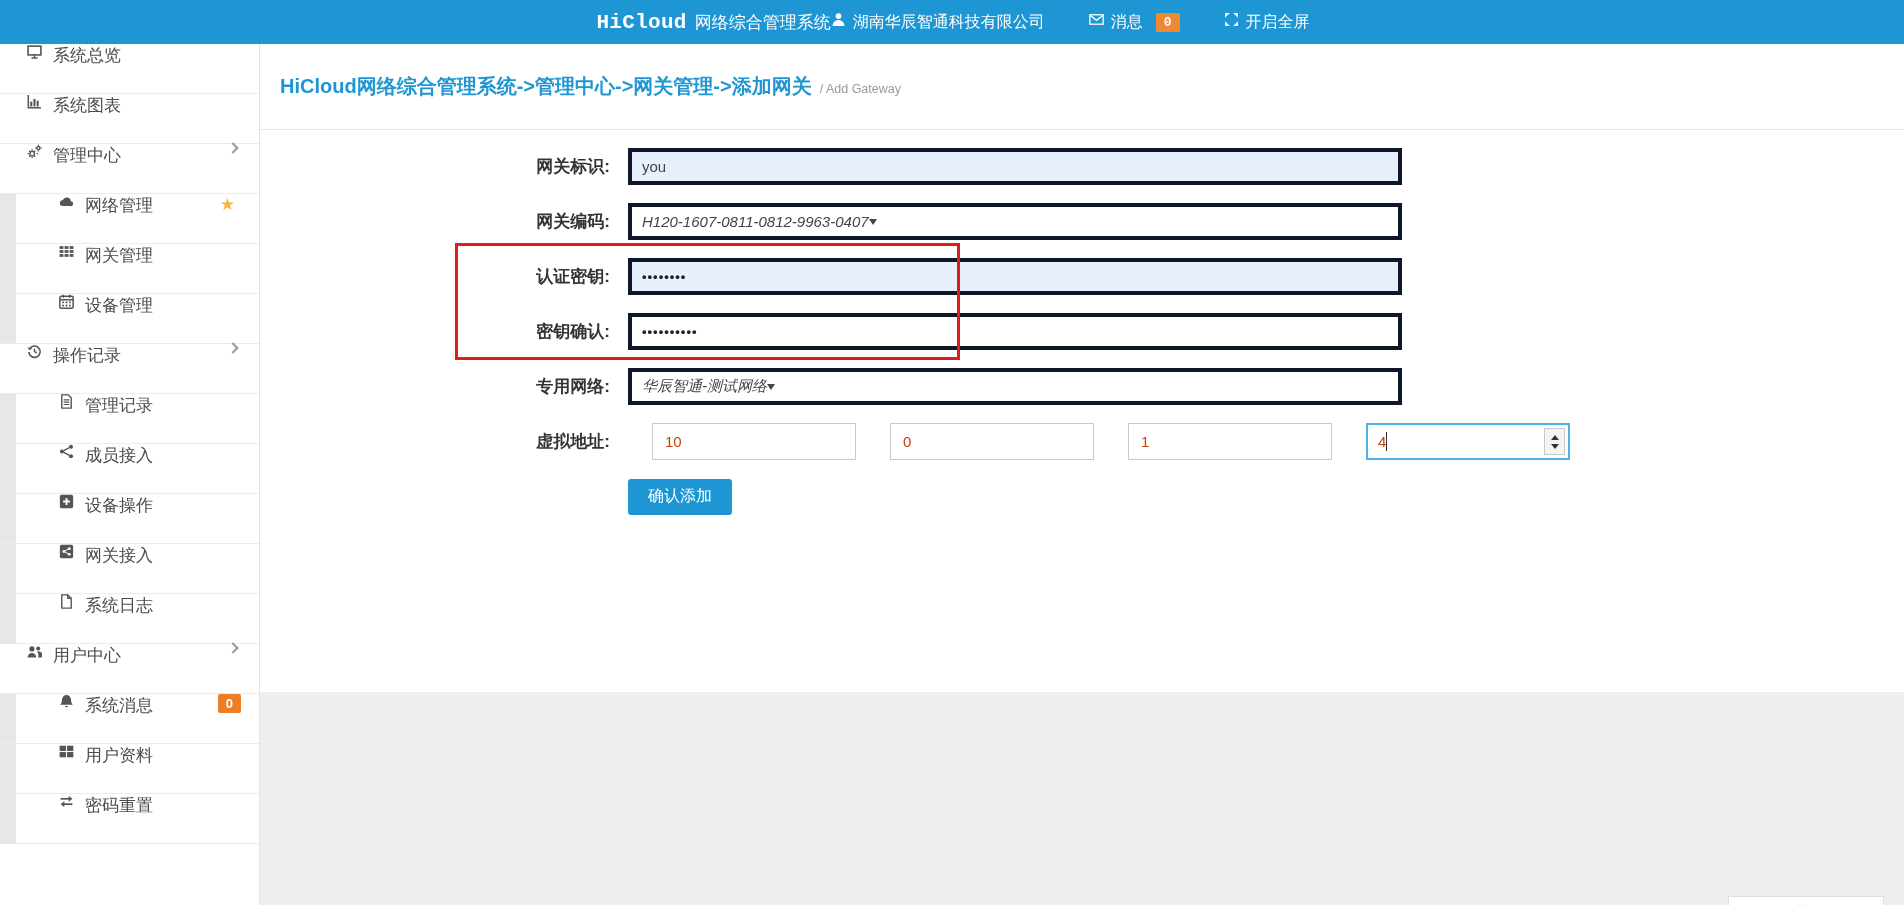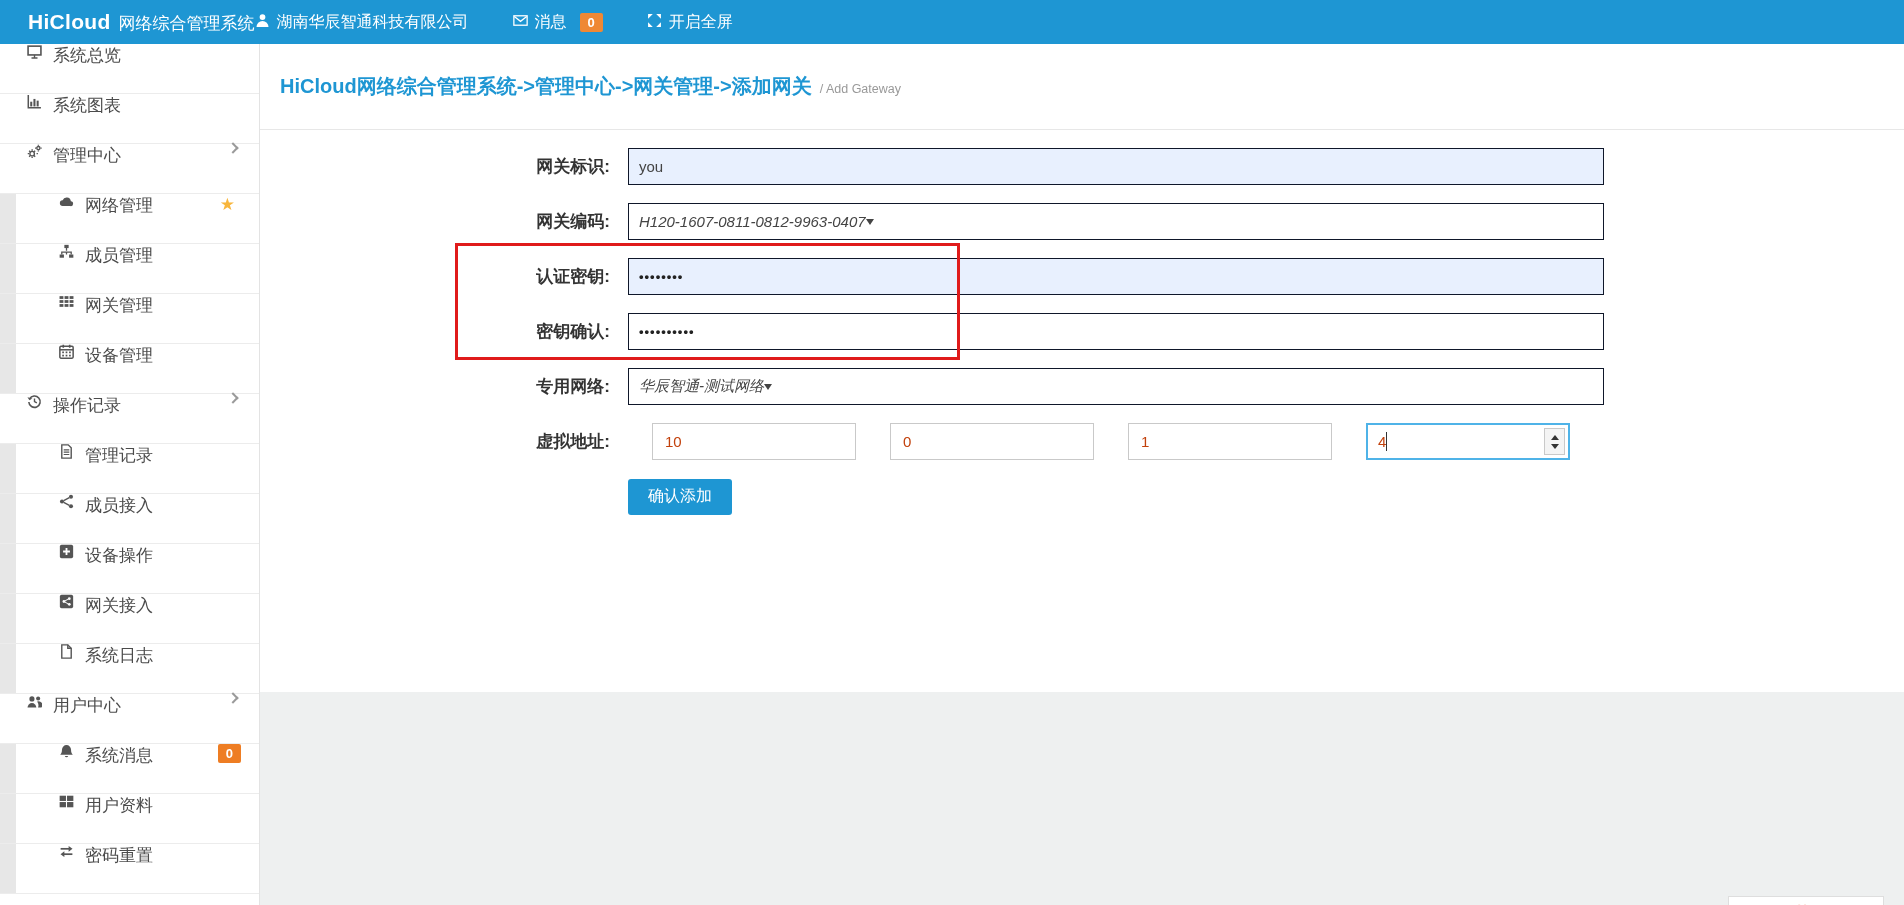--- a/index.html
+++ b/index.html
@@ -1,20 +1,20 @@
 <!DOCTYPE html>
 <html><head>
 <meta charset="utf-8">
 <style>
   * { margin:0; padding:0; box-sizing:border-box; }
   html,body { width:1904px; height:905px; overflow:hidden; font-family:"Liberation Sans","DejaVu Sans",sans-serif; background:#eef0f0; }
   body { position:relative; }
 
   
-  .topbar { position:absolute; left:0; top:0; width:1904px; height:44px; background:#1e96d3; display:flex; align-items:center; justify-content:flex-start; padding:0 26px 0 28px; z-index:20; }
+  .topbar { position:absolute; left:0; top:0; width:1904px; height:44px; background:#1e96d3; display:flex; align-items:center; justify-content:center; padding:0 26px 0 28px; z-index:20;font-family:Liberation Mono, monospace; }
   .brand { color:#fff; display:flex; align-items:baseline; gap:8px; }
   .brand-name { font-size:21px; font-weight:bold; letter-spacing:0.3px; }
   .brand-sub { font-size:17px; }
   .topbar-right { display:flex; align-items:center; gap:44px; }
   .topbar-item { display:flex; align-items:center; gap:7px; color:#fff; font-size:16px; cursor:pointer; }
   .topbar-item svg { width:15px; height:15px; }
   .top-badge { margin-left:6px; background:#ef8834; color:#fff; font-size:13px; font-weight:bold; padding:2px 8px; border-radius:2px; }
 
   
   .sidebar { position:absolute; left:0; top:44px; width:260px; bottom:0; background:#fff; border-right:1px solid #e3e3e3; z-index:10; }
@@ -32,21 +32,21 @@
   
   .main { position:absolute; left:260px; top:44px; right:0; bottom:0; background:#eef0f0; }
   .page-header { height:86px; background:#fff; border-bottom:1px solid #e7e7e7; display:flex; align-items:center; padding-left:20px; }
   .crumb-title { color:#1e96d3; font-size:20px; font-weight:bold; }
   .crumb-sub { color:#999; font-size:12.5px; margin-left:8px; position:relative; top:2px; }
   .panel { background:#fff; height:562px; padding-top:18px; }
 
   .form-row { display:flex; align-items:center; height:37px; margin-bottom:18px; }
   .form-label { width:350px; text-align:right; font-size:17px; font-weight:bold; color:#333; }
   .form-field { margin-left:18px; width:966px; position:relative; }
-  .text-input, .select-box { width:976px; height:37px; border:1px solid #0f172a; background:#fff; font-size:15px; color:#444; padding:0 10px; font-family:"Liberation Sans","DejaVu Sans",sans-serif; }
+  .text-input, .select-box { width:774px; height:37px; border:4px solid #0f172a; background:#fff; font-size:15px; color:#444; padding:0 10px; font-family:"Liberation Sans","DejaVu Sans",sans-serif; }
   .autofill { background:#e8f0fe; }
   .pw { font-size:13px; letter-spacing:1px; font-weight:bold; color:#222; }
   .select-box { display:flex; align-items:center; justify-content:flex-start; cursor:pointer;font-style:italic; }
   .caret { width:0; height:0; border-left:4.5px solid transparent; border-right:4.5px solid transparent; border-top:6px solid #444; margin-right:4px; }
 
   .addr-field { display:flex; gap:34px; padding-left:24px; }
   .addr-input { width:204px; height:37px; border:1px solid #c9c9c9; font-size:15px; color:#c2410c; padding:0 12px; font-family:"Liberation Sans","DejaVu Sans",sans-serif; }
   .addr-wrap { position:relative; width:204px; height:37px; }
   .addr-wrap .addr-input { width:204px; border:2px solid #4fb3e8; padding:0 10px; }
   .caret-line { position:absolute; left:20px; top:9px; width:1px; height:19px; background:#333; }
@@ -137,31 +137,20 @@
   <div class="nav-item sub">
     <span class="nav-icon">
         <svg viewBox="0 0 14 14">
           <path d="M3.6 11.3a2.7 2.7 0 0 1-.2-5.4 4 4 0 0 1 7.7.8 2.3 2.3 0 0 1-.5 4.6z" fill="#555"></path>
         </svg>
       </span>
     <span class="nav-label">网络管理</span>
     <span class="star">★</span>
   </div>
 
-  <div class="nav-item sub">
-    <span class="nav-icon">
-        <svg viewBox="0 0 14 14">
-          <rect x="5" y="0.8" width="4" height="3" fill="#555"></rect>
-          <rect x="0.6" y="9.8" width="4" height="3" fill="#555"></rect>
-          <rect x="9.4" y="9.8" width="4" height="3" fill="#555"></rect>
-          <path d="M7 3.8v2.4M2.6 9.8V7.6h8.8v2.2M7 7.6v2.2" fill="none" stroke="#555" stroke-width="1.2"></path>
-        </svg>
-      </span>
-    <span class="nav-label">成员管理</span>
-  </div>
 
   <div class="nav-item sub">
     <span class="nav-icon">
         <svg viewBox="0 0 14 14">
           <g fill="#555">
             <rect x="0.5" y="2" width="3.6" height="2.6"></rect>
             <rect x="5.2" y="2" width="3.6" height="2.6"></rect>
             <rect x="9.9" y="2" width="3.6" height="2.6"></rect>
             <rect x="0.5" y="5.7" width="3.6" height="2.6"></rect>
             <rect x="5.2" y="5.7" width="3.6" height="2.6"></rect>

